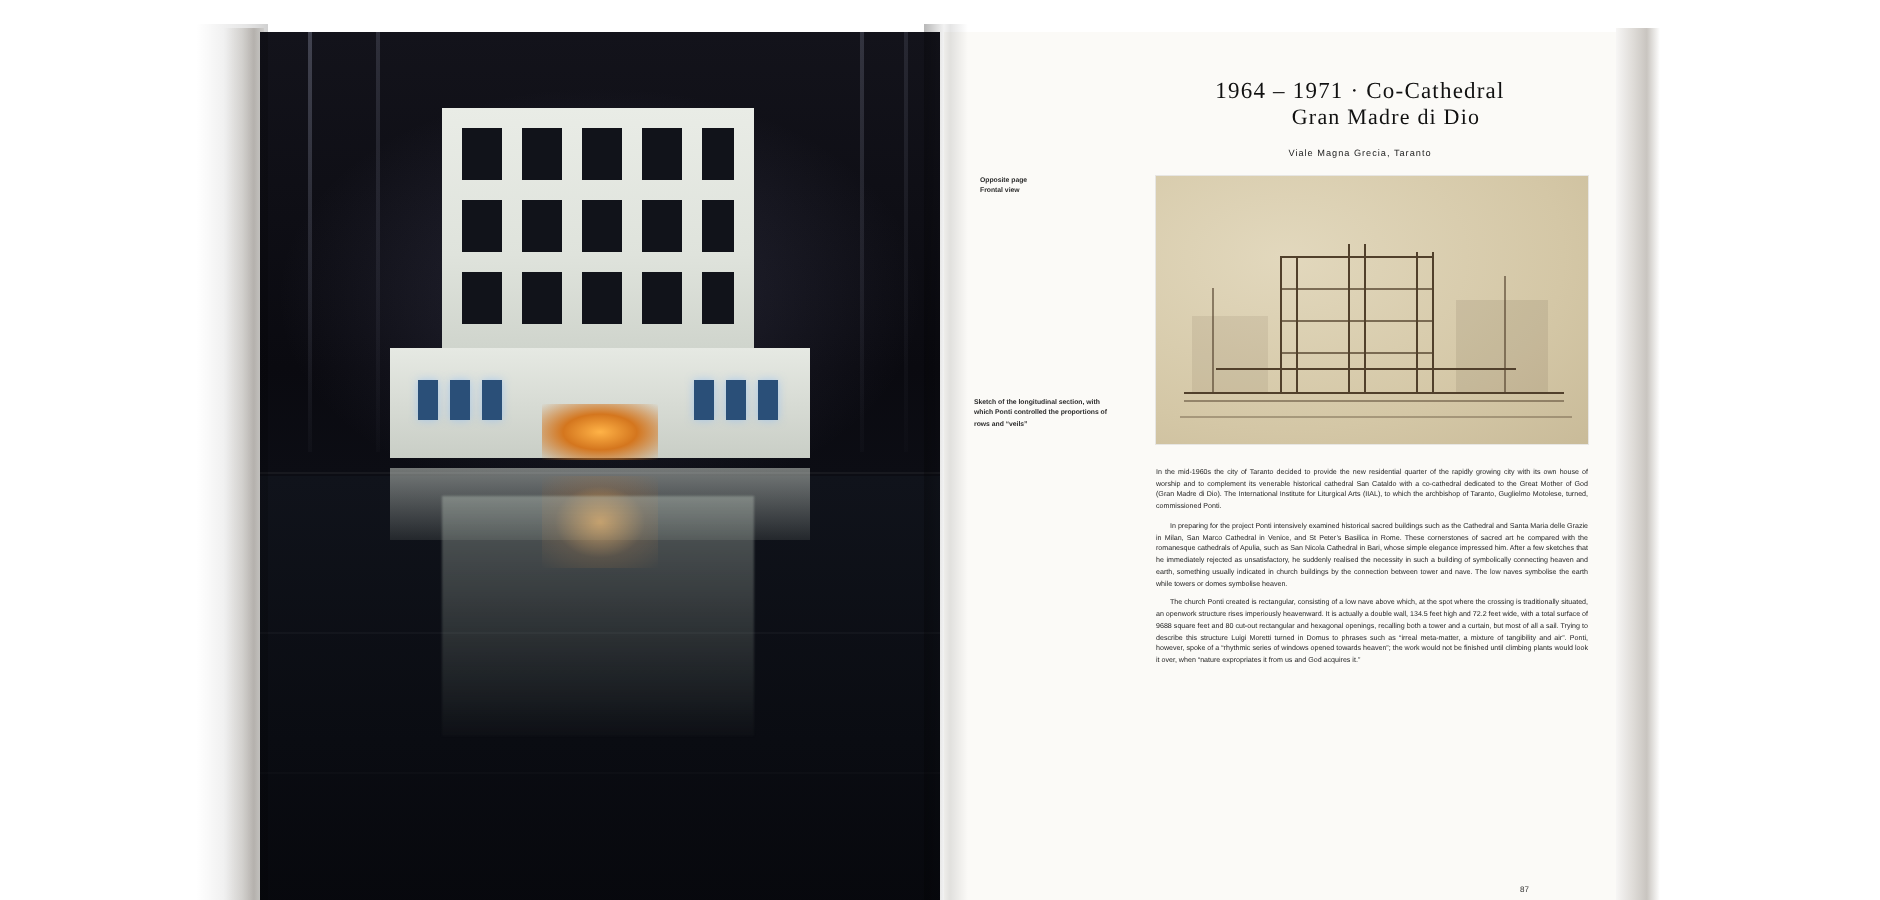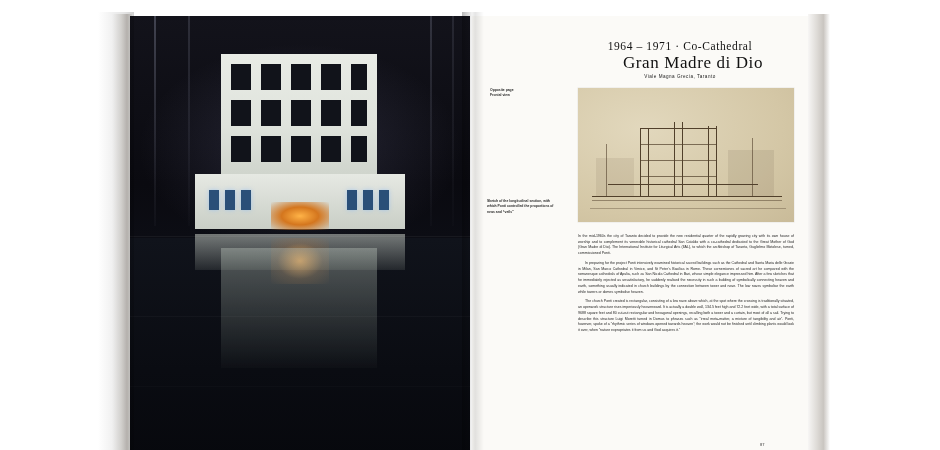--- a/index.html
+++ b/index.html
@@ -157,21 +157,21 @@
     color: #111;
   }
   .headline .l1 {
     font-family: "Liberation Serif", serif;
     font-size: 11.5px;
     letter-spacing: 0.6px;
     white-space: nowrap;
   }
   .headline .l2 {
     font-family: "Liberation Serif", serif;
-    font-size: 17px;
+    font-size: 11px;
     letter-spacing: 0.6px;
     margin-top: 1px;
     margin-left: 26px;
     white-space: nowrap;
   }
   .subhead {
     position: absolute;
     left: 570px; top: 62px;
     width: 220px;
     text-align: center;

